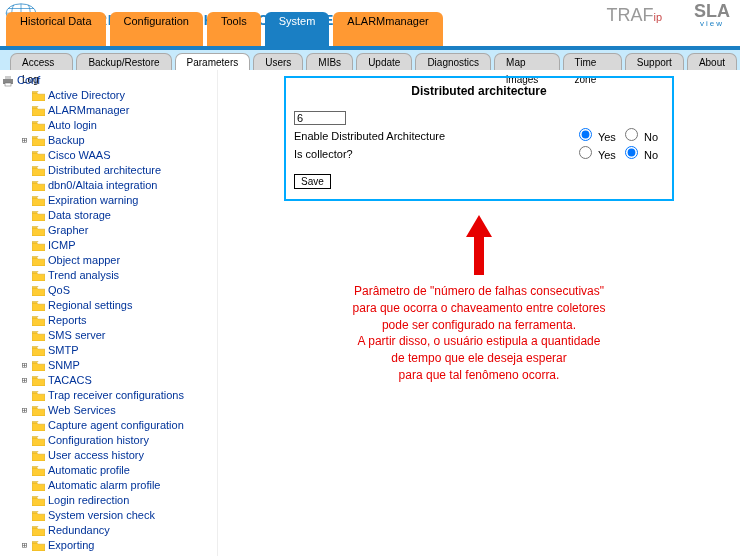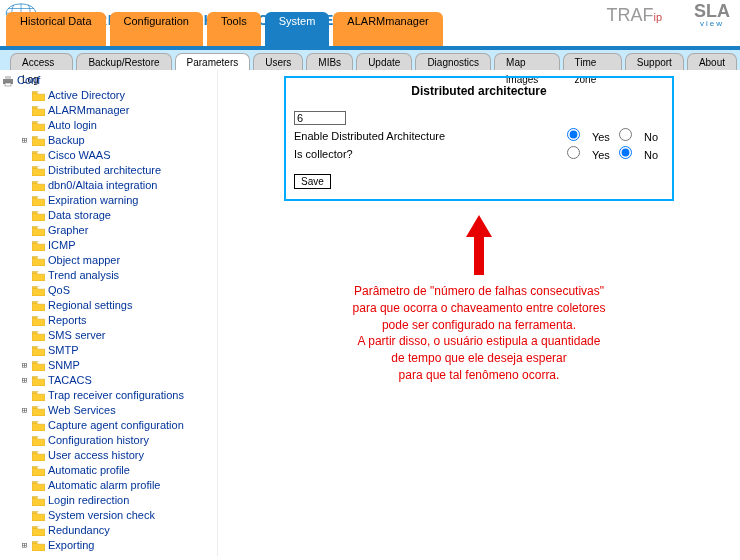--- a/index.html
+++ b/index.html
@@ -28,21 +28,21 @@
   .folder-icon { width:13px; height:10px; flex-shrink:0; }
   .tree-child { padding-left:18px; }
   .printer-icon { width:12px; height:12px; }
   .content { flex:1; padding:6px 10px 0 10px; position:relative; }
   .panel { border:2px solid #00aaff; width:390px; margin:0 auto; padding:4px 8px 10px 8px; }
   .panel-title { text-align:center; font-weight:bold; font-size:12px; padding:2px 0 10px 0; }
   .form-row { display:flex; align-items:center; font-size:11px; margin:3px 0; }
   .form-row .lbl { flex:1; }
   .form-row input[type=text] { width:52px; border:1px solid #666; font-size:11px; padding:0 2px; }
   .radios { white-space:nowrap; }
-  .radios label { margin-left:12px; margin-right:6px; }
+  .radios label { margin-left:6px; margin-right:6px; }
   .save-btn { margin-top:10px; border:1px solid #000; background:#fff; font-size:10px; padding:1px 6px; cursor:pointer; }
   .arrow { width:30px; height:60px; margin:14px auto 8px auto; display:block; }
   .annotation { color:#e60000; text-align:center; font-size:12px; line-height:1.4; width:360px; margin:0 auto; }
 </style>
 </head>
 <body>
 
 <div class="header">
   <div class="header-left">
     <svg class="logo" viewBox="0 0 36 28">

